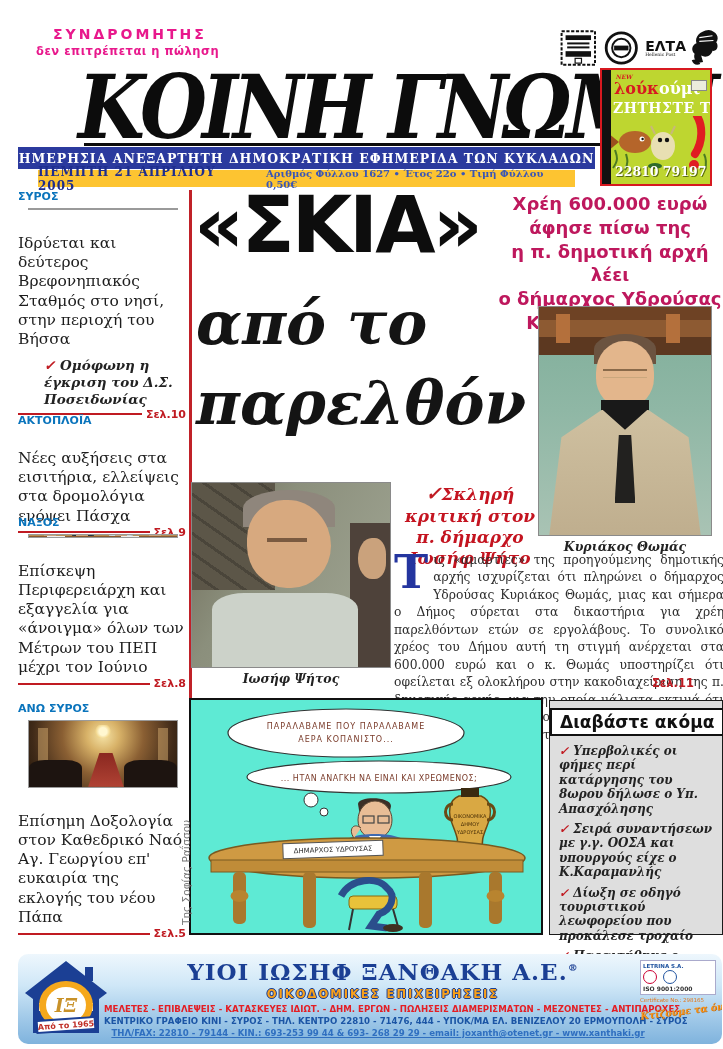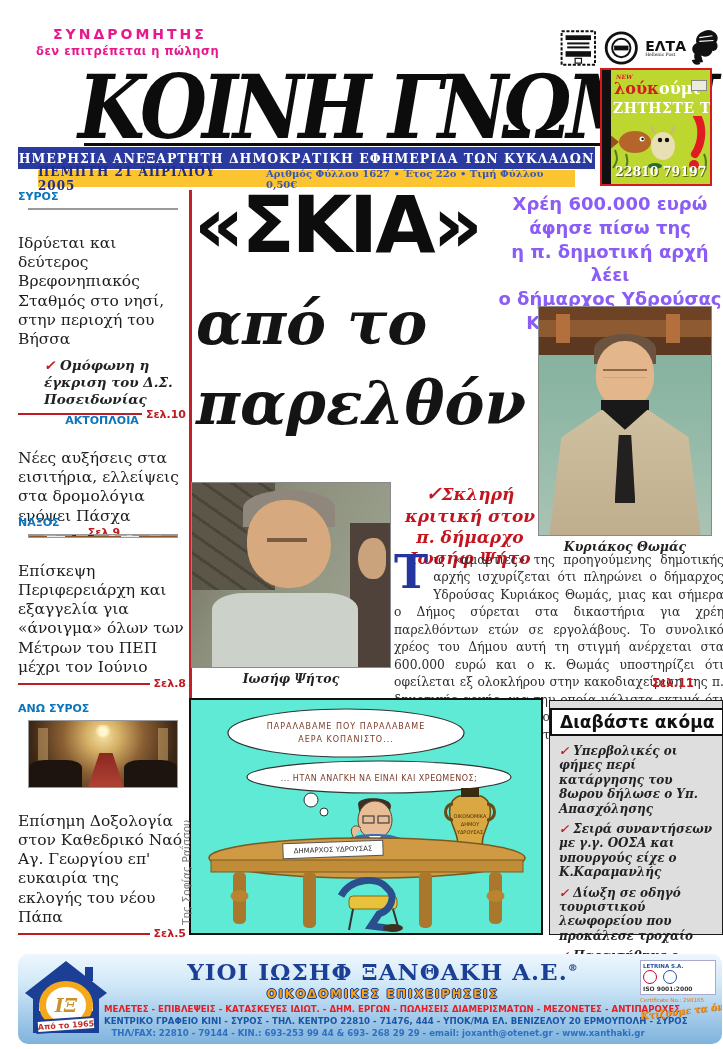--- a/index.html
+++ b/index.html
@@ -51,21 +51,21 @@
   .check{color:#c01b22;font-weight:bold;font-style:italic;}
   .sb-rule{display:flex;align-items:center;gap:4px;margin-top:auto;}
   .sb-rule .line{flex:1;height:2px;background:#c01b22;}
   .sb-rule .pg{color:#c01b22;font-family:"DejaVu Sans",sans-serif;font-weight:bold;font-size:11px;}
 
   
   .hl1{left:194px;top:186px;width:318px;font-family:"DejaVu Sans",sans-serif;font-weight:bold;font-size:78px;letter-spacing:-3px;color:#0d0d0d;line-height:1;}
   .hl2{left:196px;top:292px;font-size:60px;font-weight:bold;font-style:italic;color:#141414;line-height:1.05;}
   .hl3{left:196px;top:372px;font-size:60px;font-weight:bold;font-style:italic;color:#141414;line-height:1.05;}
   .deck{left:498px;top:192px;width:224px;text-align:center;}
-  .deck div{color:#8b5cf6;font-family:"DejaVu Sans",sans-serif;font-weight:bold;font-size:18px;line-height:1.32;}
+  .deck div{color:#be185d;font-family:"DejaVu Sans",sans-serif;font-weight:bold;font-size:18px;line-height:1.32;}
   .portrait-fig{left:538px;top:306px;width:174px;}
   .portrait-photo{position:relative;width:172px;height:228px;border:1px solid #8a8a8a;overflow:hidden;}
   .portrait-photo div{position:absolute;}
   .fig-caption{text-align:center;font-weight:bold;font-style:italic;font-size:12.5px;color:#222;margin-top:3px;}
   .joseph-fig{left:191px;top:482px;width:200px;}
   .joseph-photo{position:relative;width:198px;height:184px;border:1px solid #8a8a8a;overflow:hidden;}
   .joseph-photo div{position:absolute;}
   .subhead{left:396px;top:482px;width:148px;text-align:center;color:#c41420;font-weight:bold;font-style:italic;font-size:17px;line-height:1.25;}
   .body-text{left:394px;top:552px;width:330px;font-size:12.3px;line-height:1.42;text-align:justify;color:#2e2e2e;}
   .drop-cap{float:left;font-size:46px;line-height:.82;font-weight:bold;color:#24359f;margin:2px 5px 0 0;}
@@ -87,21 +87,21 @@
 
   
   .bottom-ad{left:18px;top:954px;width:704px;height:90px;border-radius:10px;
      background:linear-gradient(180deg,#eef7fd 0%,#cfe7f7 35%,#9cc6e7 75%,#7fb3dd 100%);overflow:hidden;}
   .ba-title{position:absolute;left:110px;top:4px;width:510px;text-align:center;color:#1b3f94;font-weight:bold;font-size:23px;letter-spacing:1px;white-space:nowrap;}
   .ba-sub{position:absolute;left:110px;top:33px;width:510px;text-align:center;color:#f9a11b;font-family:"DejaVu Sans",sans-serif;font-weight:bold;font-size:11.5px;letter-spacing:2px;
      text-shadow:-1px 0 #1b3f94,1px 0 #1b3f94,0 -1px #1b3f94,0 1px #1b3f94;white-space:nowrap;}
   .ba-line{position:absolute;left:86px;width:548px;text-align:center;font-family:"DejaVu Sans",sans-serif;font-weight:bold;font-size:8.6px;white-space:nowrap;}
   .ba-red{top:50px;color:#e31e24;}
   .ba-blue{top:62px;color:#1b55a5;}
-  .ba-blue2{top:74px;color:#2f6fc0;}
+  .ba-blue2{top:74px;color:#2f6fc0;text-decoration:underline;}
   .ba-badge{position:absolute;left:5px;top:5px;width:86px;height:80px;}
   .ba-cert{position:absolute;right:6px;top:6px;width:76px;}
   .cert-box{background:#ffffff;border:1px solid #aac;padding:2px;width:70px;}
   .cert-title{font-family:"DejaVu Sans",sans-serif;font-size:5.5px;color:#2255a0;font-weight:bold;}
   .cert-logos{display:flex;gap:6px;margin:1px 0;}
   .cert-logo{width:12px;height:12px;border-radius:50%;border:1.5px solid #2255a0;}
   .cert-logo.red{border-color:#c03;}
   .cert-iso{font-family:"DejaVu Sans",sans-serif;font-size:6px;font-weight:bold;color:#333;}
   .cert-no{font-family:"DejaVu Sans",sans-serif;font-size:5.5px;color:#e07820;margin-top:2px;}
   .ba-slogan{margin-top:3px;transform:rotate(-7deg);color:#f7941d;font-weight:bold;font-style:italic;font-size:9.5px;white-space:nowrap;text-shadow:.5px .5px 0 #b05a00;}
@@ -189,21 +189,21 @@
       <div style="left:0;bottom:0;width:40%;height:42%;background:#cdb788;clip-path:polygon(0 100%,100% 55%,100% 100%,0 100%,0 55%);"></div>
     </div>
     <div class="sb-headline">Ιδρύεται και δεύτερος Βρεφονηπιακός Σταθμός στο νησί, στην περιοχή του Βήσσα</div>
     <div class="sb-note"><span class="check">✓</span> <span>Ομόφωνη η έγκριση του Δ.Σ. Ποσειδωνίας</span></div>
     <div class="sb-rule">
         <span class="line"></span>
         <span class="pg">Σελ.10</span>
       </div>
   </div>
 
-  <div class="abs sb" style="top:414px;height:96px;align-items:center;">
+  <div class="abs sb" style="top:414px;height:96px;">
     <div class="sb-kicker sans">ΑΚΤΟΠΛΟΪΑ</div>
     <div class="sb-headline" style="margin-top:17px;">Νέες αυξήσεις στα εισιτήρια, ελλείψεις στα δρομολόγια ενόψει Πάσχα</div>
     <div class="sb-rule">
         <span class="line"></span>
         <span class="pg">Σελ.9</span>
       </div>
   </div>
 
   <div class="abs sb" style="top:516px;height:174px;">
     <div class="sb-kicker sans">ΝΑΞΟΣ</div>

